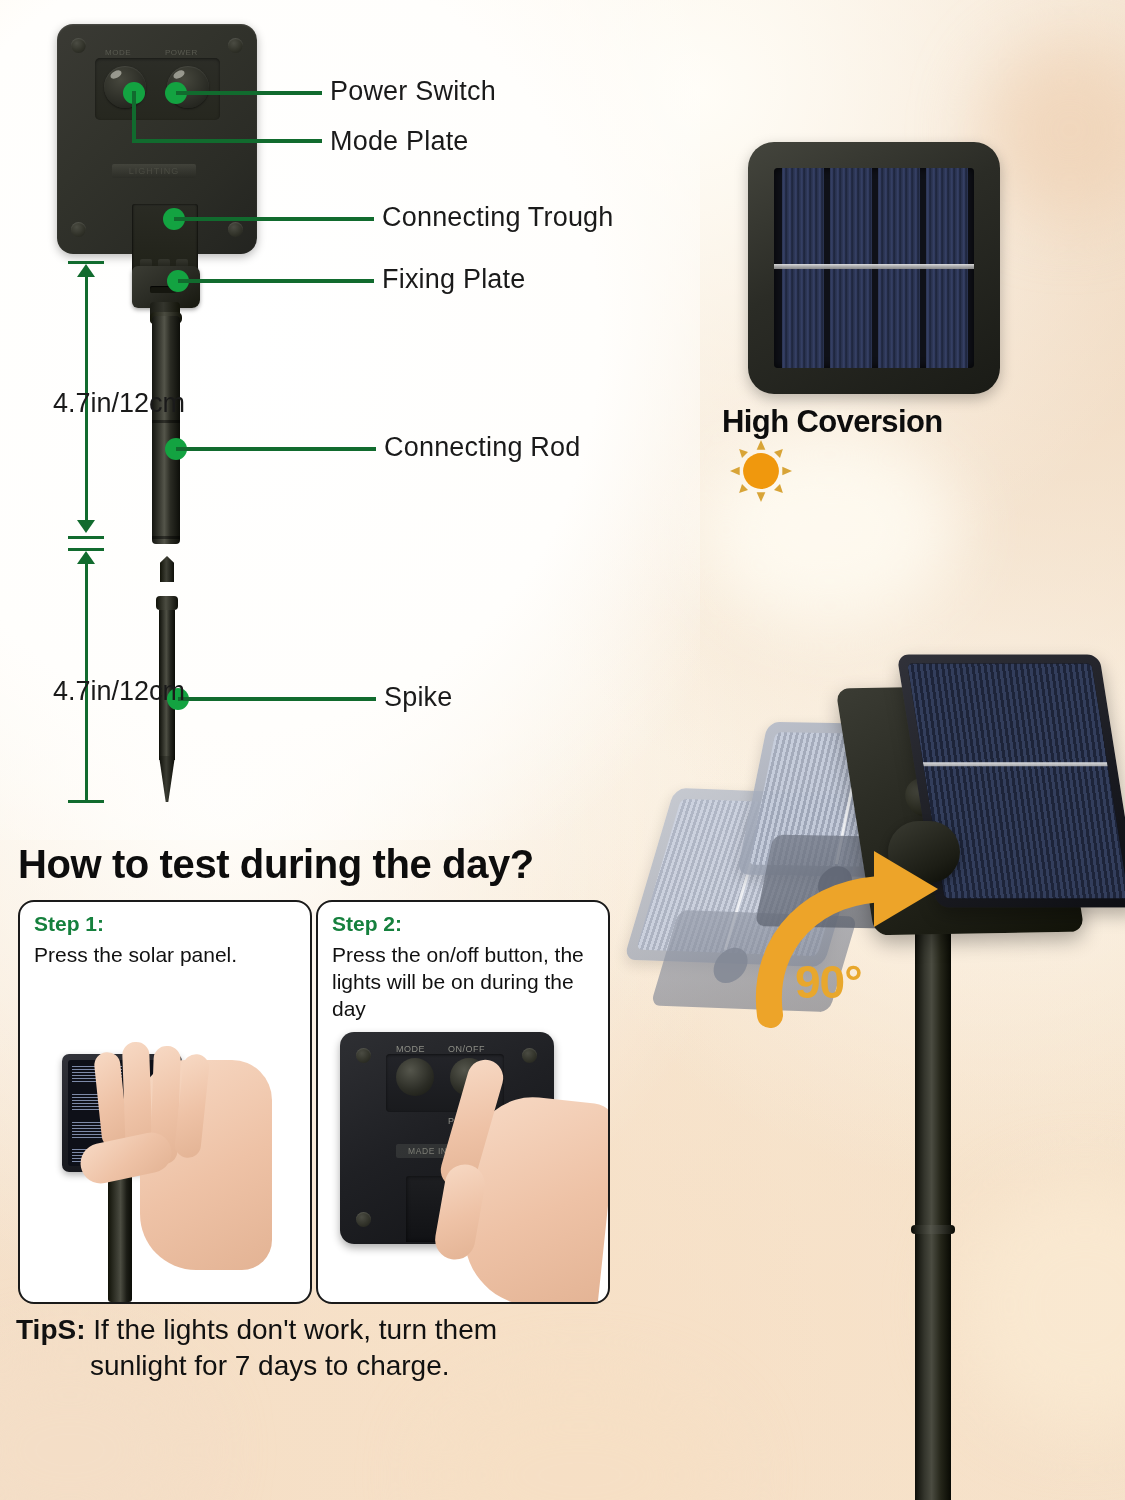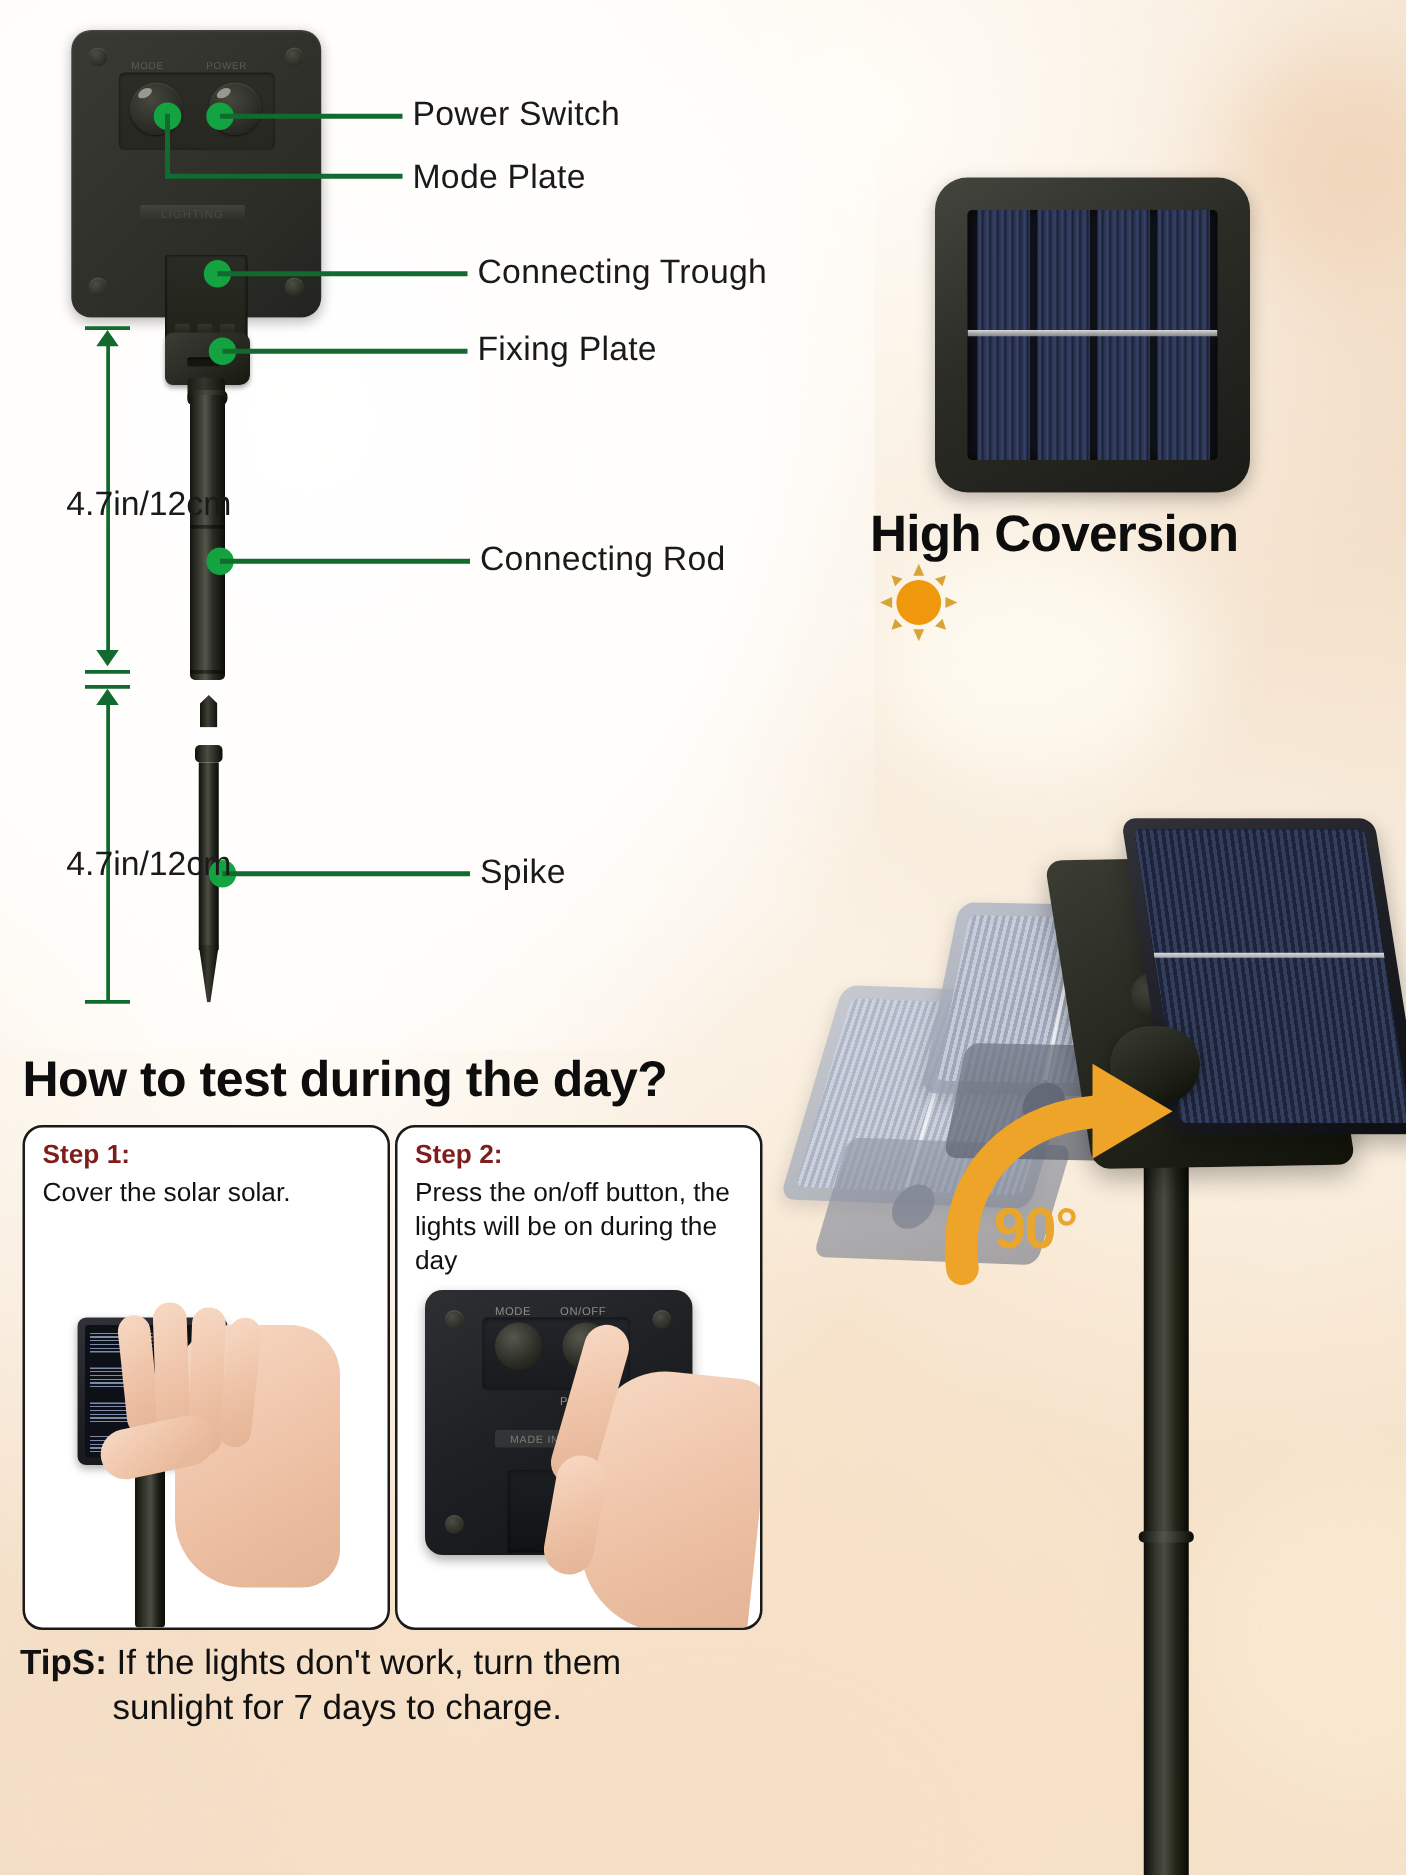--- a/index.html
+++ b/index.html
@@ -125,21 +125,21 @@
   .howto-title{
     position:absolute;left:18px;top:842px;width:640px;
     font-size:40px;font-weight:bold;color:#0d0d0d;letter-spacing:-.4px;
   }
   .step-card{
     position:absolute;top:900px;height:400px;
     background:#fff;border:2px solid #1a1a1a;border-radius:16px;overflow:hidden;
   }
   .step-card.one{left:18px;width:290px;}
   .step-card.two{left:316px;width:290px;}
-  .step-h{position:absolute;left:14px;top:10px;font-size:21px;font-weight:bold;color:#7f1d1d;}
+  .step-h{position:absolute;left:14px;top:10px;font-size:21px;font-weight:bold;color:#15803d;}
   .step-t{position:absolute;left:14px;top:40px;width:266px;font-size:21px;color:#111;line-height:1.28;}
 
   
   .s1-panel{position:absolute;left:42px;top:152px;width:120px;height:118px;border-radius:7px;
     background:linear-gradient(160deg,#32333a 0%,#1d1e24 55%,#121318 100%);
     box-shadow:0 3px 7px rgba(0,0,0,.3);}
   .s1-cells{position:absolute;left:6px;top:6px;right:6px;bottom:6px;border-radius:3px;
     background:#0e1018;overflow:hidden;}
   .s1-pole{position:absolute;left:88px;top:268px;width:24px;height:132px;
     background:linear-gradient(90deg,#111208,#3e3f35 40%,#4c4d42 52%,#1c1d16 78%,#0b0c06);
@@ -170,22 +170,22 @@
     background:linear-gradient(150deg,#44453d 0%,#2b2c26 42%,#1a1b16 100%);
     box-shadow:0 5px 14px rgba(0,0,0,.25);}
   .solar-inner{position:absolute;left:26px;top:26px;right:26px;bottom:26px;border-radius:4px;
     background:#0f1118;overflow:hidden;box-shadow:inset 0 0 10px rgba(0,0,0,.8);}
   .cellcol{position:absolute;top:0;bottom:0;background:
       repeating-linear-gradient(90deg,#2a3350 0px,#38436a 2px,#1b2238 4px,#2e3857 6px);
   }
   .busbar{position:absolute;left:0;right:0;height:5px;
     background:linear-gradient(180deg,#e9e9e9,#b9b9b9 45%,#8f8f8f);opacity:.92;}
 
-  .hero-title{position:absolute;left:696px;top:405px;width:400px;
-    font-size:41px;font-weight:bold;line-height:1.12;color:#0d0d0d;letter-spacing:-.6px;}
+  .hero-title{position:absolute;left:722px;top:405px;width:400px;
+    font-size:31px;font-weight:bold;line-height:1.12;color:#0d0d0d;letter-spacing:-.6px;}
 
   .rot-scene{position:absolute;left:630px;top:625px;width:495px;height:875px;}
   .pole-main{position:absolute;left:285px;top:240px;width:36px;height:640px;
     background:linear-gradient(90deg,#0d0e08 0%,#34352c 26%,#4b4c41 46%,#242519 72%,#080903 100%);
     border-radius:5px;}
   .pole-ring{position:absolute;left:281px;width:44px;height:9px;border-radius:4px;
     background:linear-gradient(90deg,#0c0d07,#53544a 45%,#0a0b05);}
   .panel3d{position:absolute;border-radius:12px;}
   .deg{position:absolute;left:165px;top:330px;font-size:46px;font-weight:bold;color:#e8a72c;
     letter-spacing:-1px;}
@@ -283,21 +283,21 @@
     <div class="dim-arrow up" style="left:77px;top:551px;"></div>
     <div class="dim-line" style="left:84.5px;top:556px;height:244px;"></div>
     <div class="dim-cap" style="left:68px;top:800px;width:36px;"></div>
     <div class="dim-label" style="left:12px;top:676px;">4.7in/12cm</div>
   </div>
 
   <div class="howto-title">How to test during the day?</div>
 
   <div class="step-card one">
     <div class="step-h">Step 1:</div>
-    <div class="step-t">Cover the solar solar.</div>
+    <div class="step-t">Press the solar panel.</div>
 
     <div class="s1-panel">
       <div class="s1-cells">
         <div style="position:absolute;left:4px;top:6px;width:50px;height:16px;background:repeating-linear-gradient(0deg,#7d8aa8 0,#7d8aa8 1px,transparent 1px,transparent 3px);"></div>
         <div style="position:absolute;left:4px;top:34px;width:50px;height:16px;background:repeating-linear-gradient(0deg,#7d8aa8 0,#7d8aa8 1px,transparent 1px,transparent 3px);"></div>
         <div style="position:absolute;left:4px;top:62px;width:50px;height:16px;background:repeating-linear-gradient(0deg,#7d8aa8 0,#7d8aa8 1px,transparent 1px,transparent 3px);"></div>
         <div style="position:absolute;left:4px;top:88px;width:50px;height:14px;background:repeating-linear-gradient(0deg,#7d8aa8 0,#7d8aa8 1px,transparent 1px,transparent 3px);"></div>
         <div style="position:absolute;left:56px;top:0;width:2px;height:100%;background:rgba(220,225,235,.7);"></div>
       </div>
     </div>

